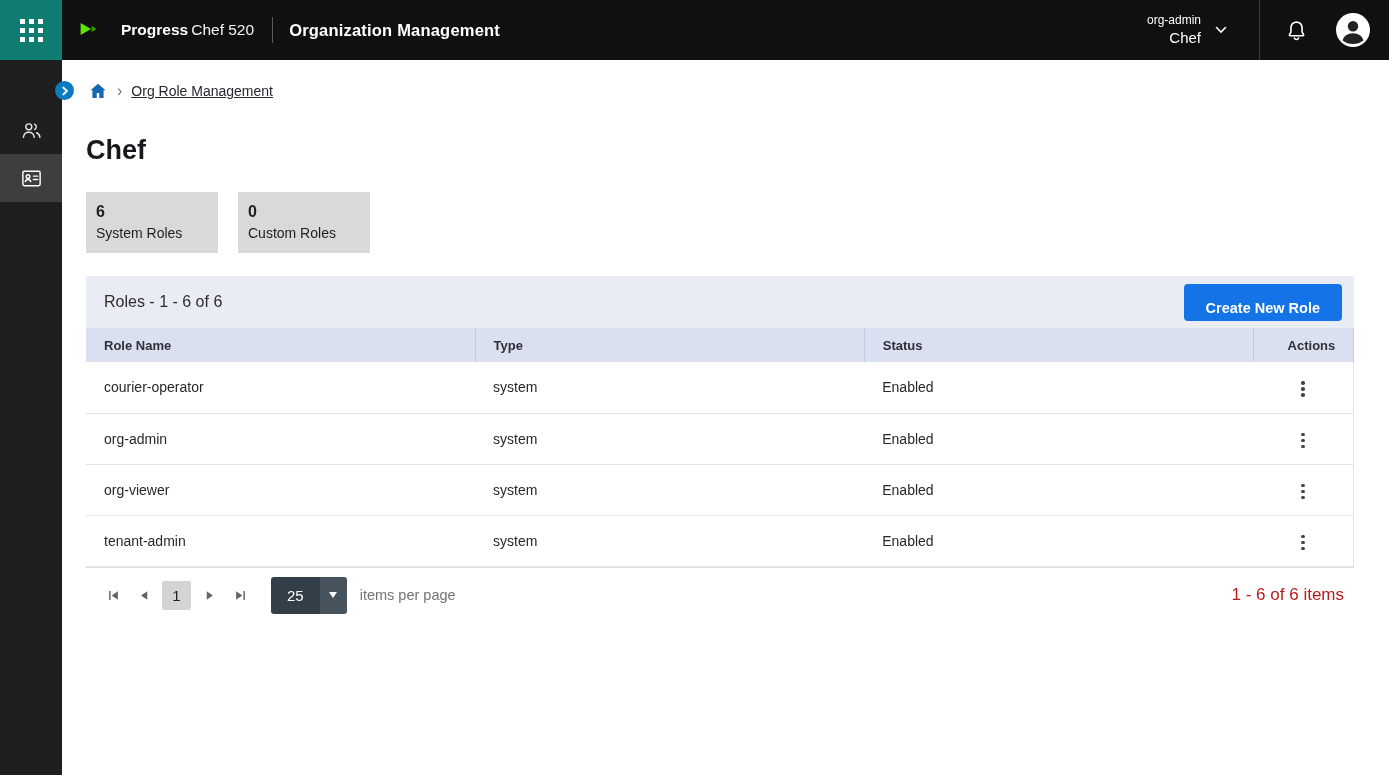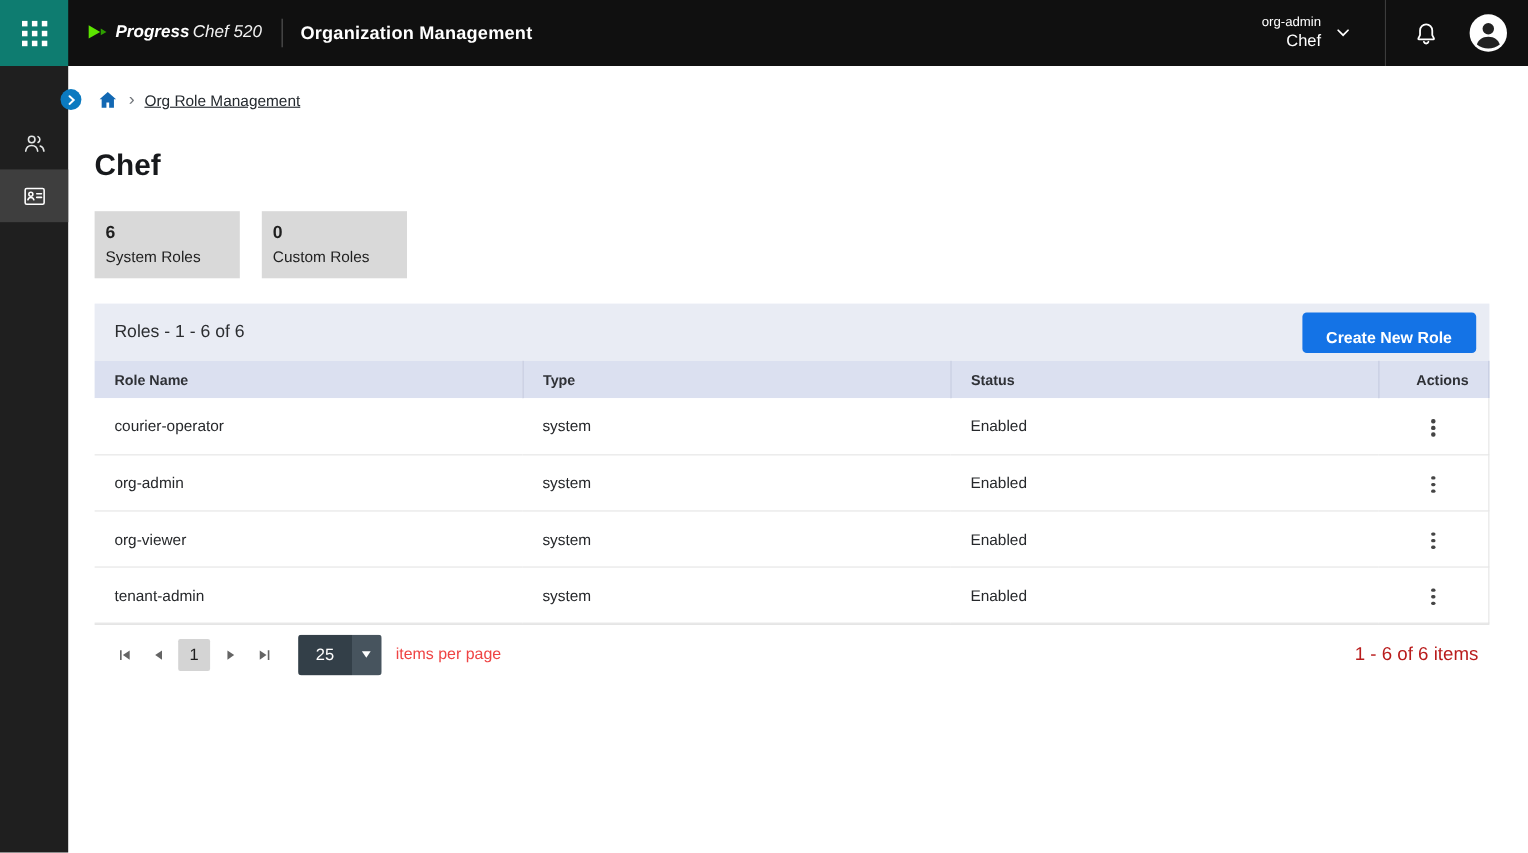--- a/index.html
+++ b/index.html
@@ -6,21 +6,21 @@
   html, body { width: 1389px; height: 775px; overflow: hidden; background: #fff;
     font-family: "Liberation Sans", sans-serif; }
 
   
   .topbar { position: fixed; top: 0; left: 0; width: 1389px; height: 60px;
     background: #101010; display: flex; align-items: center; z-index: 20; }
   .app-grid-btn { width: 62px; height: 60px; background: #0E7C70; border: none;
     display: flex; align-items: center; justify-content: center; cursor: pointer; flex: 0 0 62px; }
   .grid-icon { display: grid; grid-template-columns: repeat(3, 5px); grid-gap: 4px; }
   .grid-icon i { width: 5px; height: 5px; background: #fff; display: block; }
-  .brand { display: flex; align-items: center; margin-left: 16px; gap: 6px; cursor: pointer; font-style: italic; }
+  .brand { display: flex; align-items: center; margin-left: 16px; gap: 22px; cursor: pointer; }
   .brand-text { color: #fff; font-size: 15.5px; display: flex; align-items: baseline; gap: 3px; }
   .brand-primary { font-weight: 700; }
   .brand-secondary { font-weight: 400; color: #f2f2f2; }
   .topbar-divider { width: 1px; height: 26px; background: #5a5a5a; margin: 0 16px 0 18px; }
   .topbar-title { color: #fff; font-size: 16.5px; font-weight: 700; letter-spacing: .2px; }
   .topbar-right { margin-left: auto; display: flex; align-items: center; height: 60px; }
   .account { text-align: right; color: #fff; margin-right: 10px; cursor: pointer; }
   .account-role { font-size: 12px; line-height: 15px; }
   .account-org { font-size: 15px; line-height: 19px; }
   .chev-btn { background: none; border: none; cursor: pointer; margin-right: 28px; padding: 4px; display:flex; }
@@ -87,21 +87,21 @@
     border-radius: 2px; font-size: 15px; color: #1f1f1f; cursor: pointer;
     font-family: "Liberation Sans", sans-serif; }
   .page-size { display: flex; height: 37px; border-radius: 3px; overflow: hidden;
     margin-left: 18px; cursor: pointer; border: none; padding: 0; background: none; }
   .page-size-value { background: #333F48; color: #fff; font-size: 15px; display: flex;
     align-items: center; padding: 0 16px; }
   .page-size-arrow { width: 27px; background: #47545E; display: flex; align-items: center;
     justify-content: center; }
   .caret-down { width: 0; height: 0; border-left: 4.5px solid transparent;
     border-right: 4.5px solid transparent; border-top: 6px solid #fff; }
-  .items-per-page { font-size: 14.5px; color: #ef4444; margin-left: 13px; }
+  .items-per-page { font-size: 14.5px; color: #737373; margin-left: 13px; }
   .range-label { margin-left: auto; font-size: 17px; color: #b91c1c; }
 </style>
 </head>
 <body>
 
 <header class="topbar">
   <button class="app-grid-btn">
     <span class="grid-icon">
       <i></i>
         <i></i>

